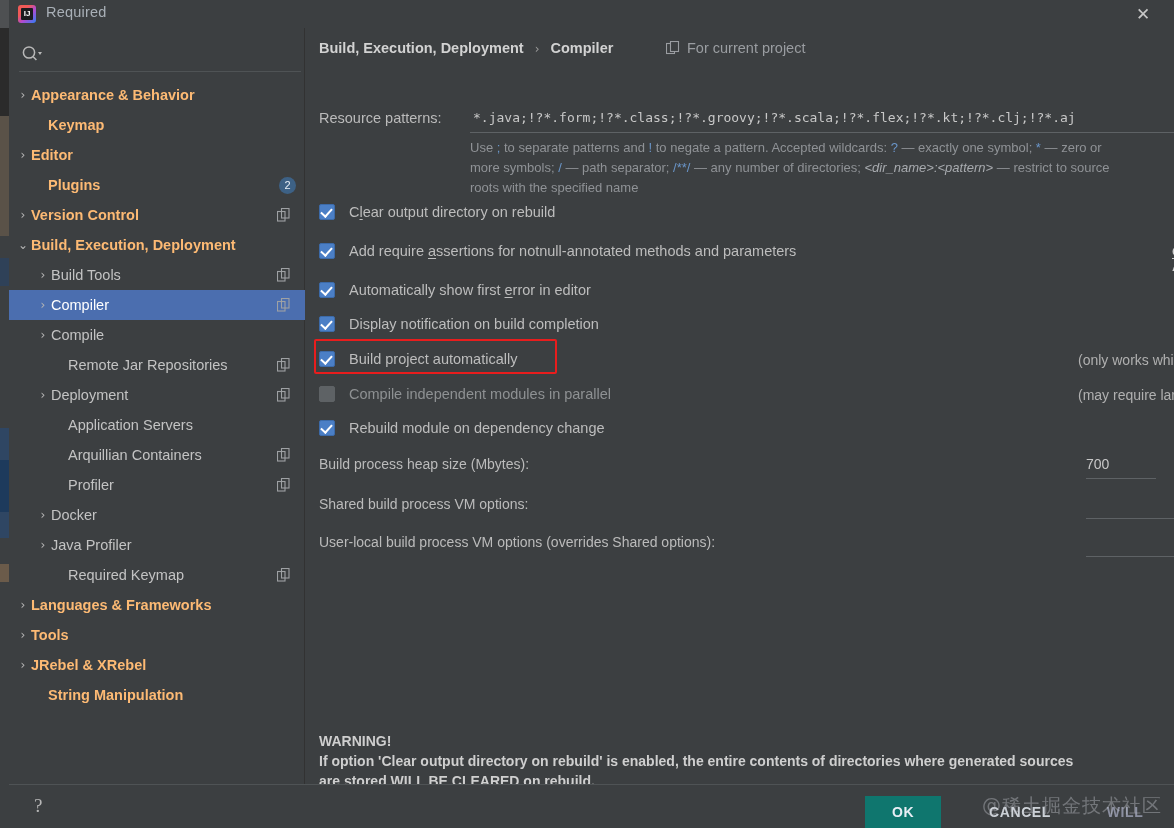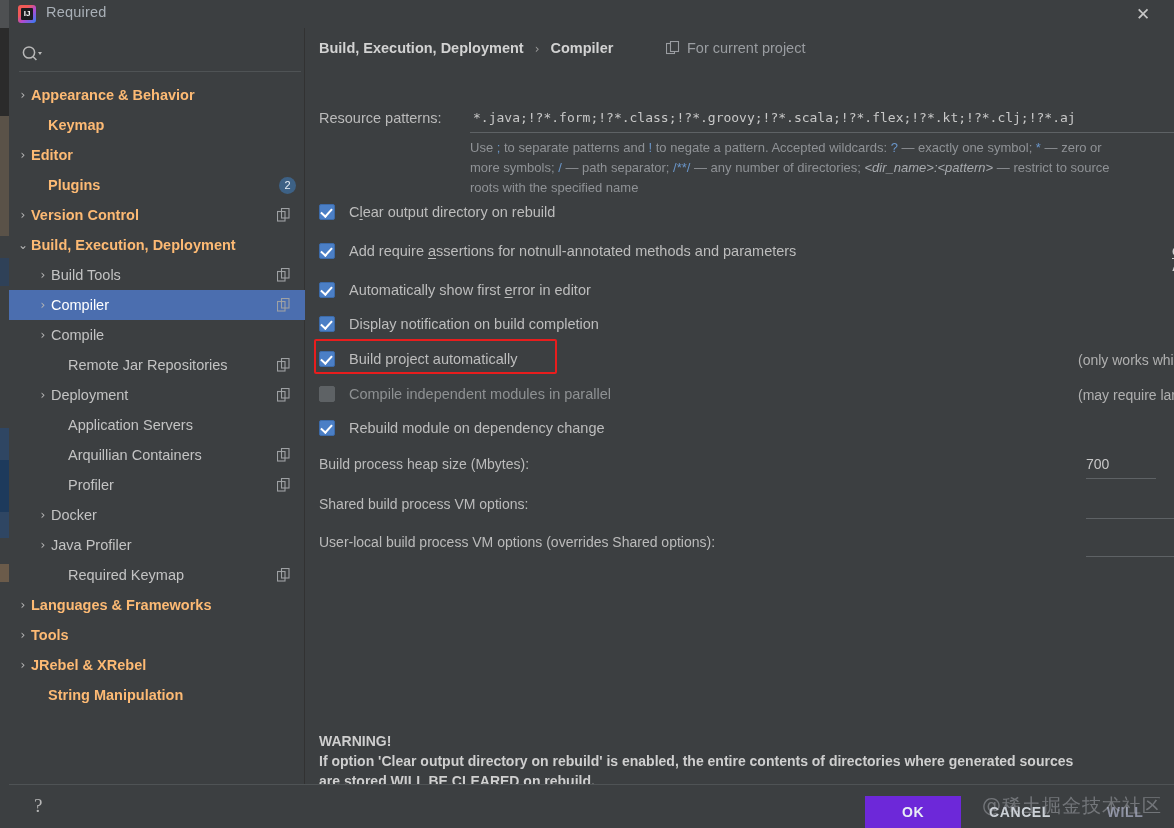--- a/index.html
+++ b/index.html
@@ -183,21 +183,21 @@
   }
   .help-q {
     position: absolute; left: 25px; top: 10px; font-size: 19px; color: #b6b6b6;
     cursor: pointer; font-family: "Liberation Serif", serif;
   }
   .btn {
     position: absolute; top: 11px; height: 32px;
     font-size: 14px; font-weight: 700; letter-spacing: .6px;
     display: flex; align-items: center; justify-content: center; cursor: pointer;
   }
-  .btn-ok { left: 856px; width: 96px; background: #6d28d9; color: #e8eef5; }
+  .btn-ok { left: 856px; width: 76px; background: #0f766e; color: #e8eef5; }
   .btn-cancel { left: 963px; width: 96px; color: #cdd2d8; }
   .btn-apply { left: 1073px; width: 86px; color: #8b8fa0; }
 
   .watermark {
     position: absolute; right: 12px; top: 781px;
     font-size: 19px; color: rgba(190,194,199,0.42);
     font-family: "DejaVu Sans", sans-serif; letter-spacing: 1px;
     pointer-events: none; white-space: nowrap; margin-top: 12px;
   }
   svg { display: block; }

